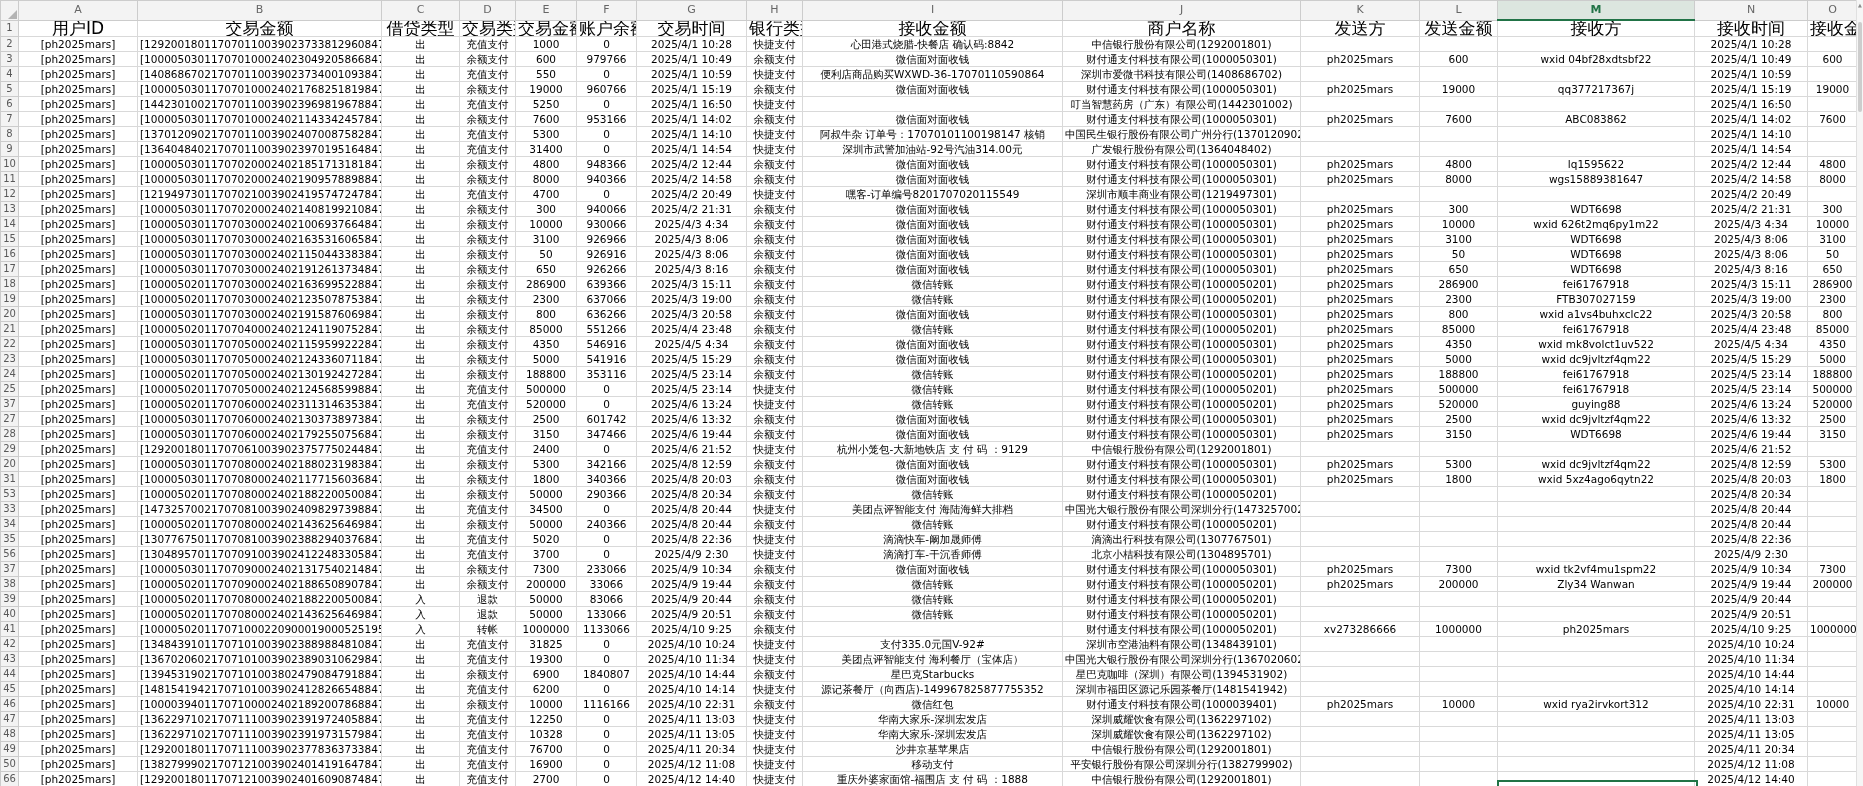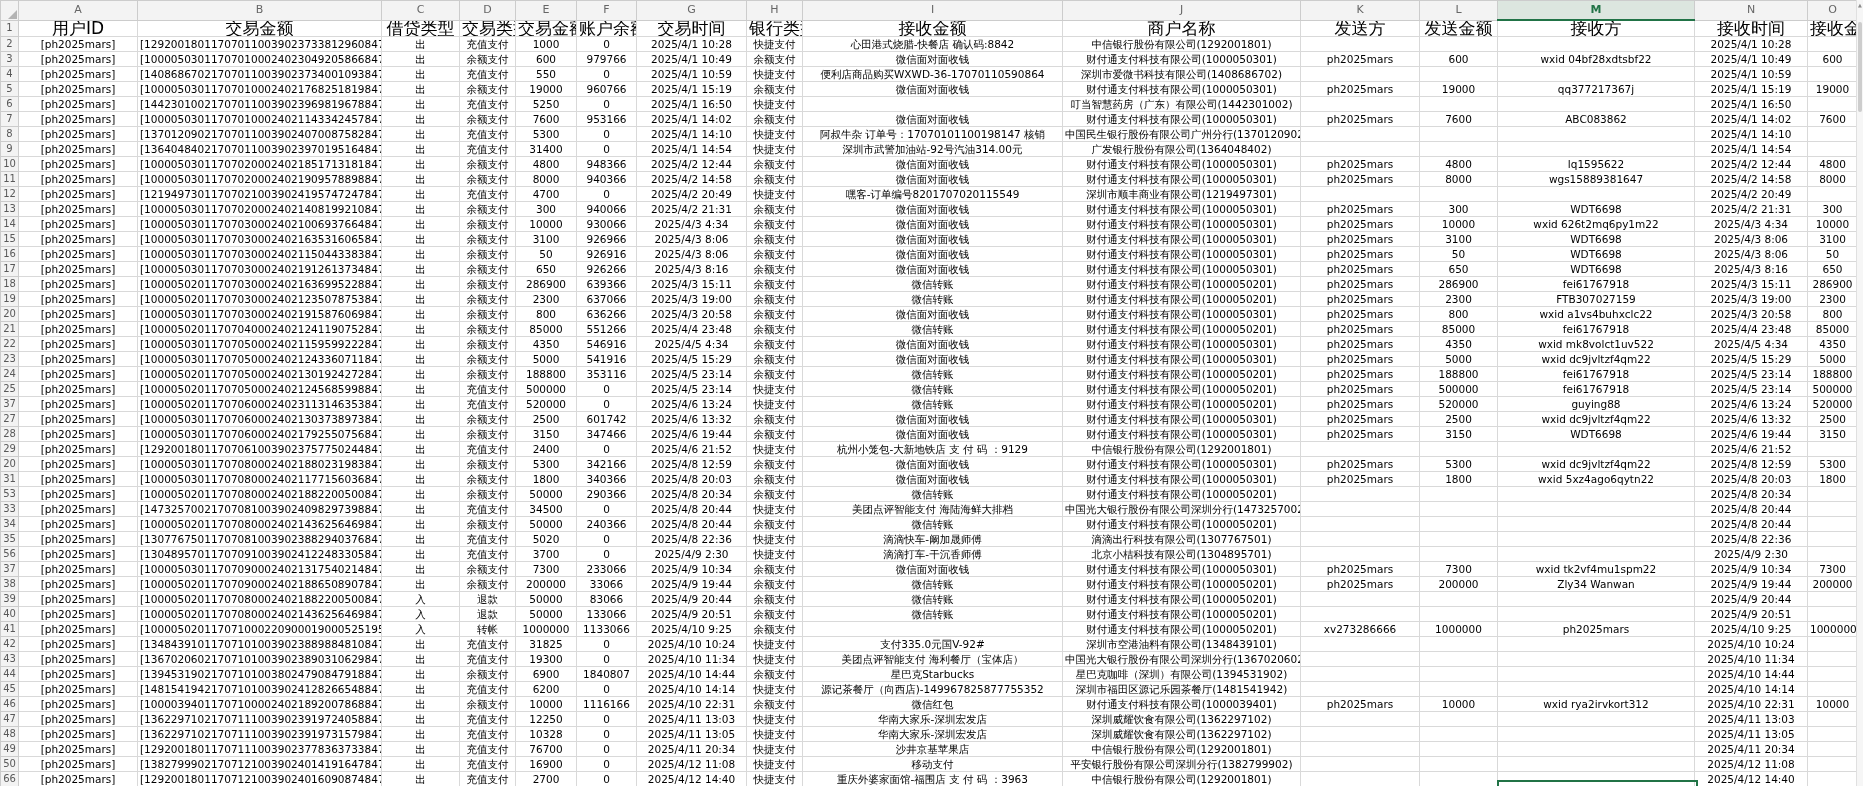--- a/index.html
+++ b/index.html
@@ -978,21 +978,21 @@
         <tr>
           <th class="gutter">66</th>
           <td>[ph2025mars]</td>
           <td>[129200180117071210039024016090874847]</td>
           <td>出</td>
           <td>充值支付</td>
           <td>2700</td>
           <td>0</td>
           <td>2025/4/12 14:40</td>
           <td>快捷支付</td>
-          <td>重庆外婆家面馆-福围店 支 付 码 ：3963</td>
+          <td>重庆外婆家面馆-福围店 支 付 码 ：1888</td>
           <td>中信银行股份有限公司(1292001801)</td>
           <td></td>
           <td></td>
           <td></td>
           <td>2025/4/12 14:40</td>
           <td></td>
         </tr>
       </tbody>
   </table>
 

